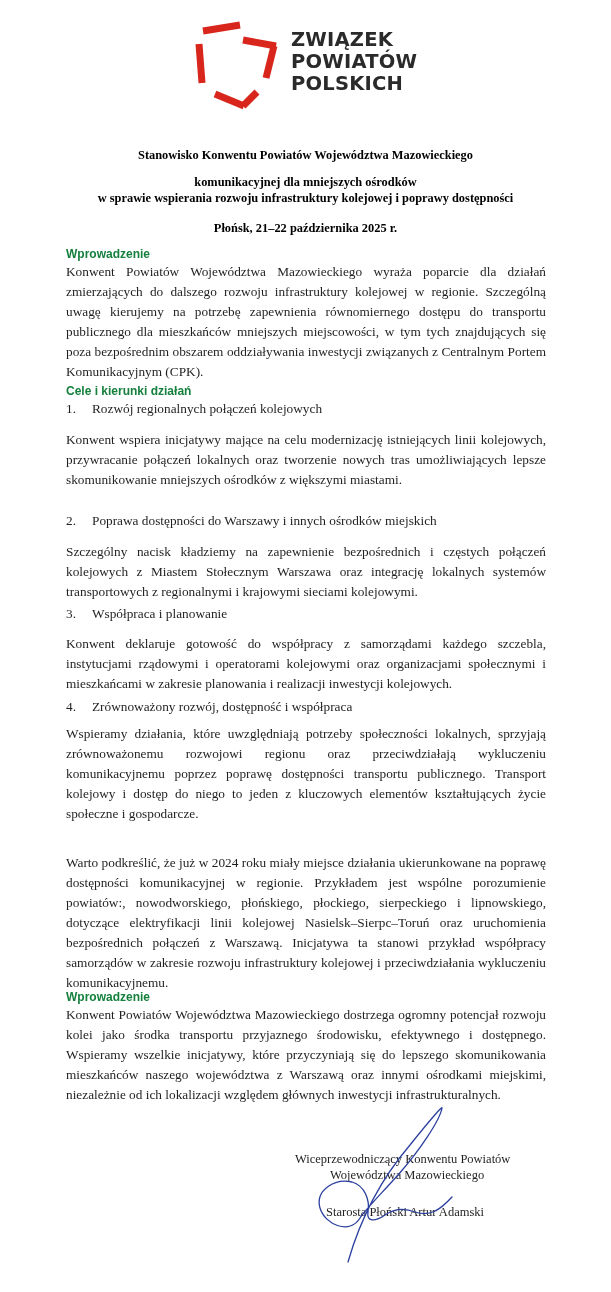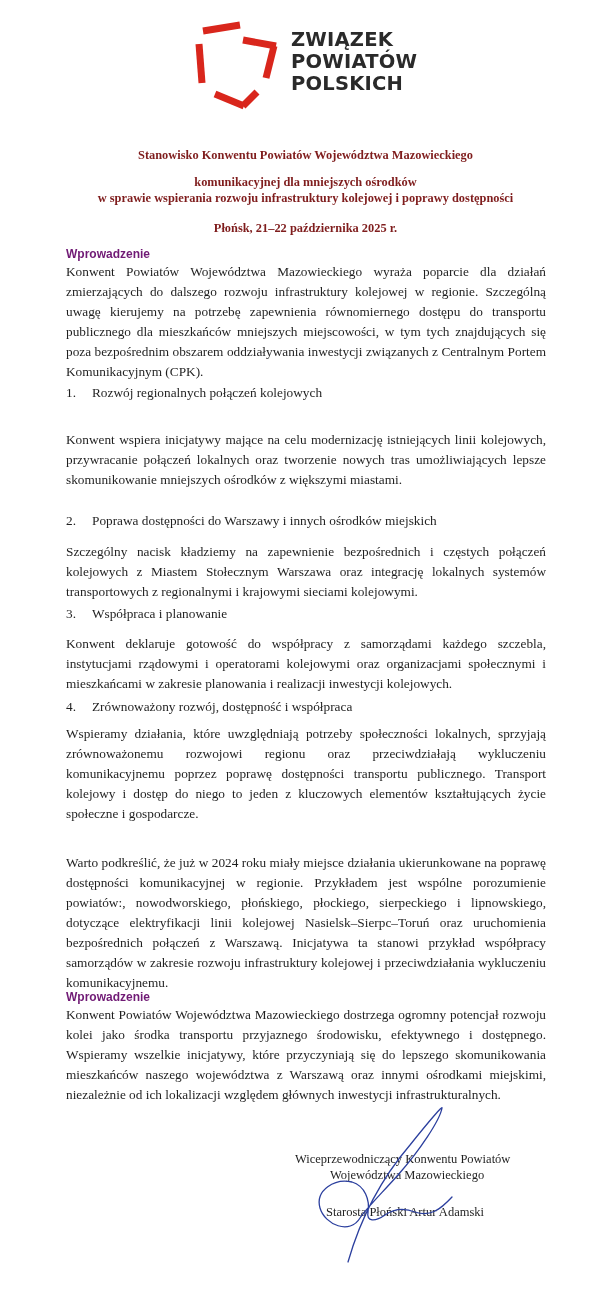--- a/index.html
+++ b/index.html
@@ -13,34 +13,34 @@
     .logo-text {
       position: absolute; left: 102px; top: 9px;
       font-family: "DejaVu Sans", "Liberation Sans", sans-serif;
       font-size: 19.5px; line-height: 22px; color: #2a2a2a; letter-spacing: 0.2px;
     }
     .logo-text div { white-space: nowrap; }
 
     .title {
       position: absolute; left: 40px; width: 531px; text-align: center;
       font-family: "Liberation Serif", "DejaVu Serif", serif;
-      font-weight: bold; font-size: 12.4px; line-height: 16px; color: #7f1d1d;
+      font-weight: bold; font-size: 12.4px; line-height: 16px; color: #000000;
     }
     .t1 { top: 147px; }
     .t2 { top: 174px; }
     .t3 { top: 220px; }
 
     .content {
       position: absolute; left: 66px; width: 480px;
       font-family: "Liberation Serif", "DejaVu Serif", serif;
       font-size: 13.3px; line-height: 20px; color: #1f1f1f;
     }
     .heading {
       font-family: "Liberation Sans", "DejaVu Sans", sans-serif;
-      font-weight: bold; font-size: 12px; line-height: 16px; color: #701a75;
+      font-weight: bold; font-size: 12px; line-height: 16px; color: #15803d;
     }
     .para { text-align: justify; }
     .item { white-space: nowrap; }
     .item .num { display: inline-block; width: 26px; }
 
     .sig { position: absolute; left: 280px; top: 1100px; width: 290px; height: 190px; }
     .sig svg { position: absolute; left: 0; top: 0; }
     .sig-line {
       position: absolute; font-family: "Liberation Serif", "DejaVu Serif", serif;
       font-size: 12.5px; color: #1f1f1f; white-space: nowrap;
@@ -73,20 +73,21 @@
   <div>w sprawie wspierania rozwoju infrastruktury kolejowej i poprawy dostępności</div>
 </div>
 <div class="title t3">Płońsk, 21–22 października 2025 r.</div>
 
 <div class="content" style="top:246px;">
   <div class="heading">Wprowadzenie</div>
   <div class="para">Konwent Powiatów Województwa Mazowieckiego wyraża poparcie dla działań zmierzających do dalszego rozwoju infrastruktury kolejowej w regionie. Szczególną uwagę kierujemy na potrzebę zapewnienia równomiernego dostępu do transportu publicznego dla mieszkańców mniejszych miejscowości, w tym tych znajdujących się poza bezpośrednim obszarem oddziaływania inwestycji związanych z Centralnym Portem Komunikacyjnym (CPK).</div>
 </div>
 
 <div class="content" style="top:383px;">
+  <div class="heading">Cele i kierunki działań</div>
   <div class="item">
     <span class="num">1.</span><span>Rozwój regionalnych połączeń kolejowych</span>
   </div>
 </div>
 <div class="content para" style="top:430px;">Konwent wspiera inicjatywy mające na celu modernizację istniejących linii kolejowych, przywracanie połączeń lokalnych oraz tworzenie nowych tras umożliwiających lepsze skomunikowanie mniejszych ośrodków z większymi miastami.</div>
 
 <div class="content item" style="top:511px;">
   <span class="num">2.</span><span>Poprawa dostępności do Warszawy i innych ośrodków miejskich</span>
 </div>
 <div class="content para" style="top:542px;">Szczególny nacisk kładziemy na zapewnienie bezpośrednich i częstych połączeń kolejowych z Miastem Stołecznym Warszawa oraz integrację lokalnych systemów transportowych z regionalnymi i krajowymi sieciami kolejowymi.</div>

